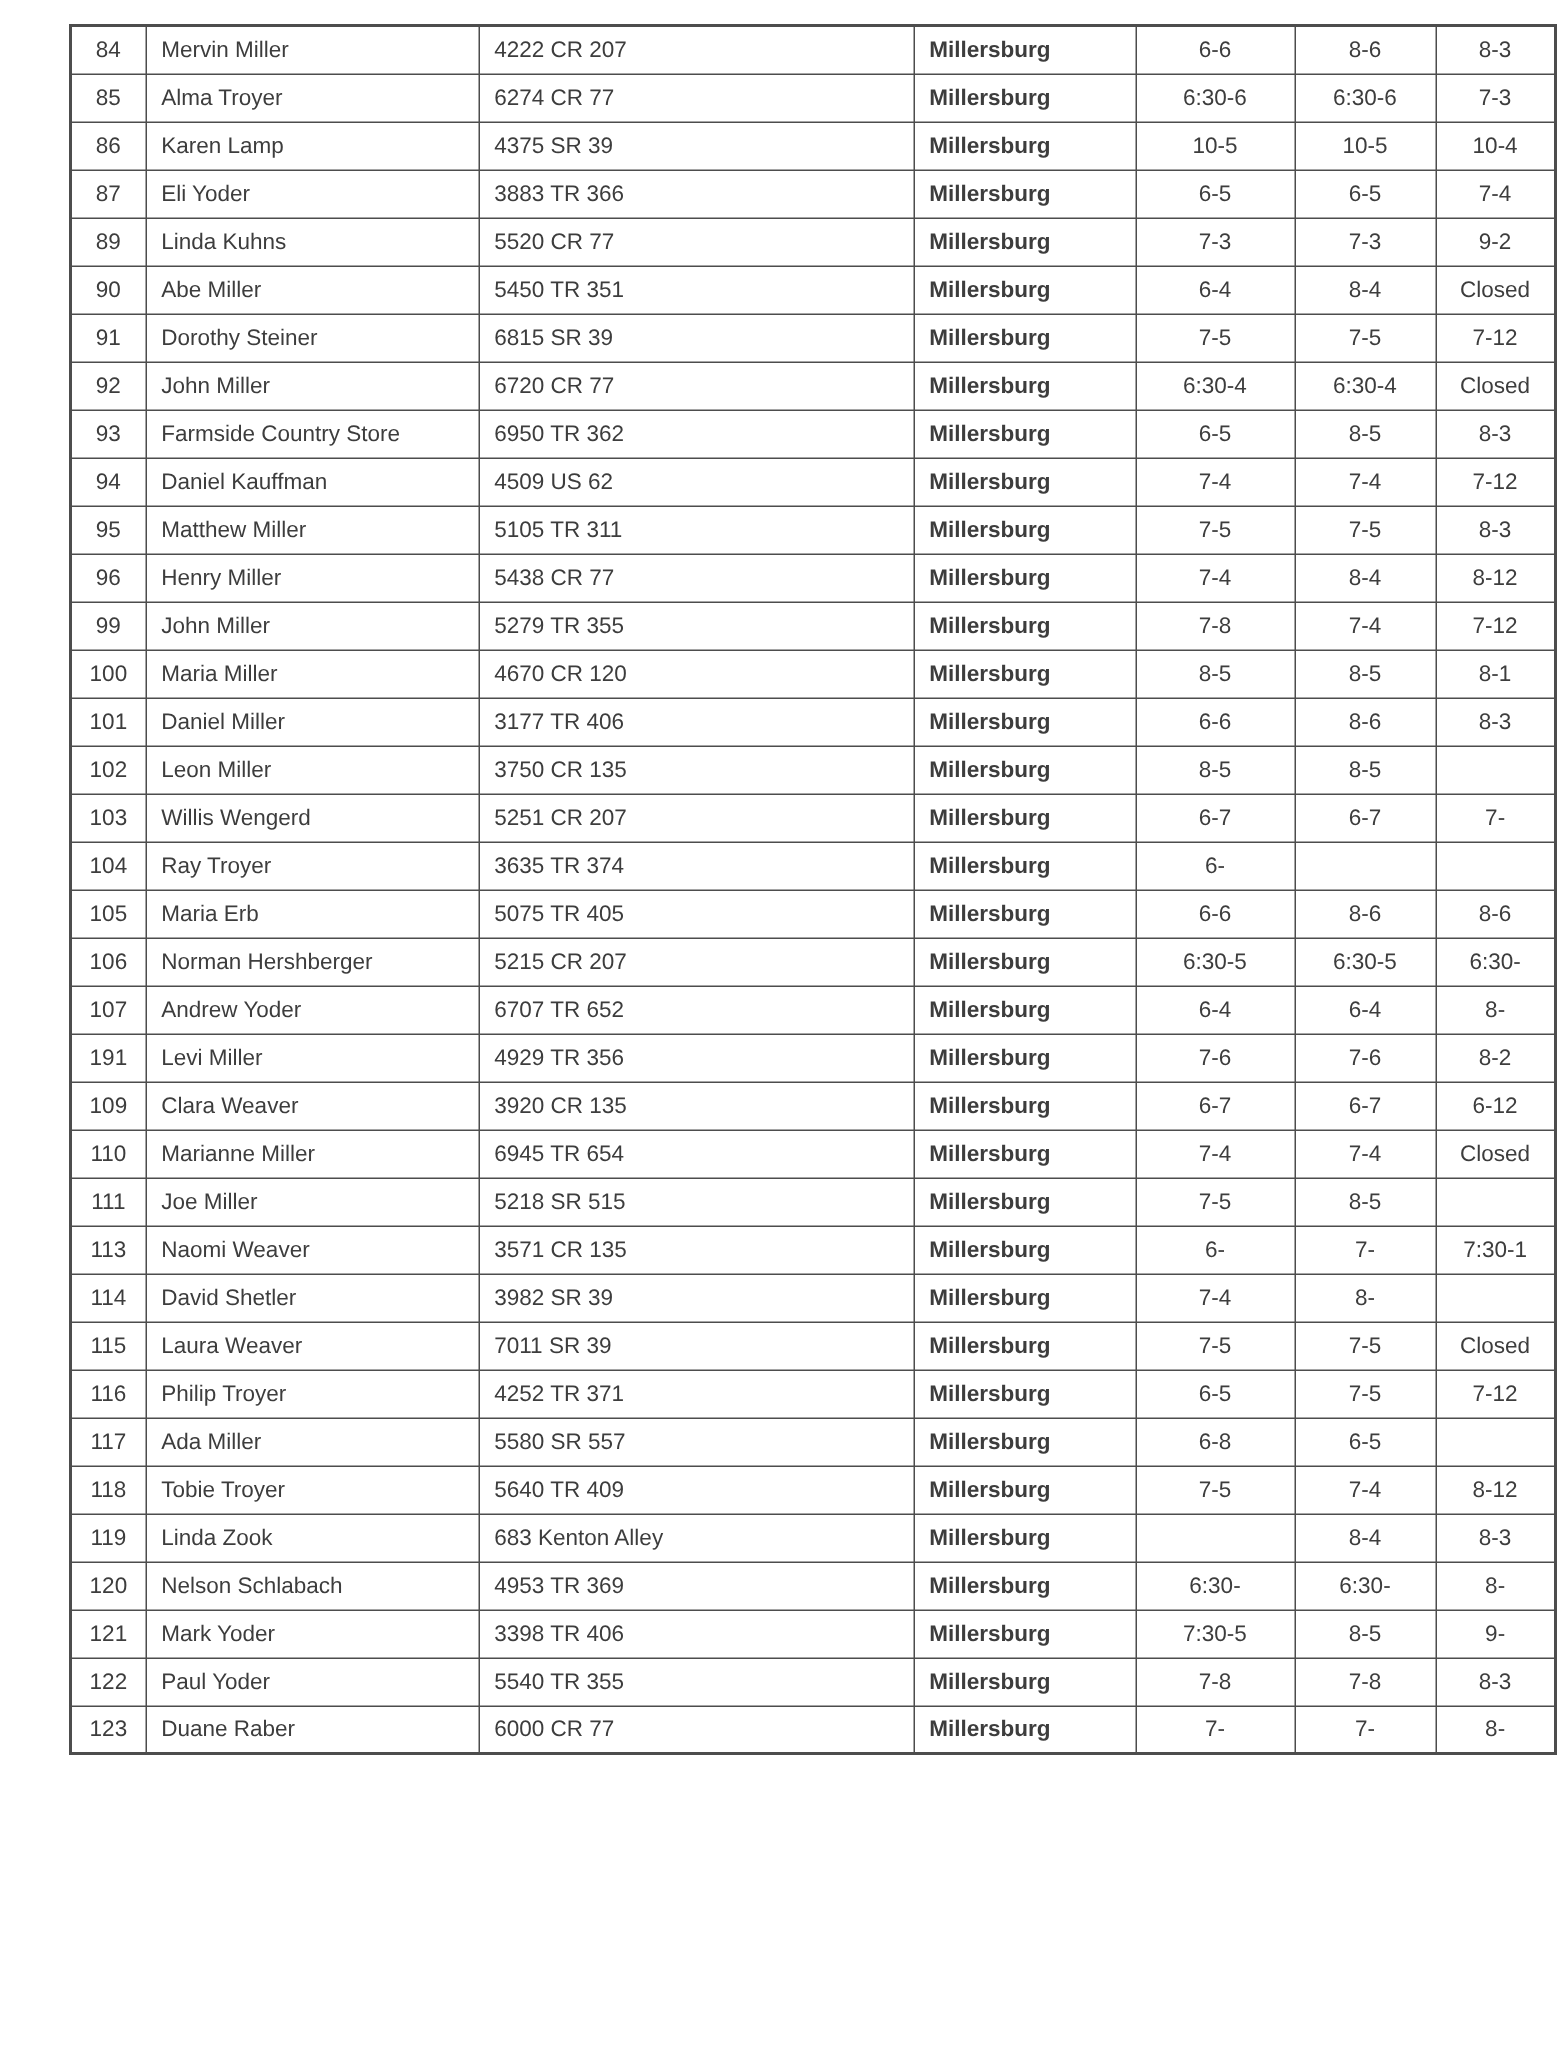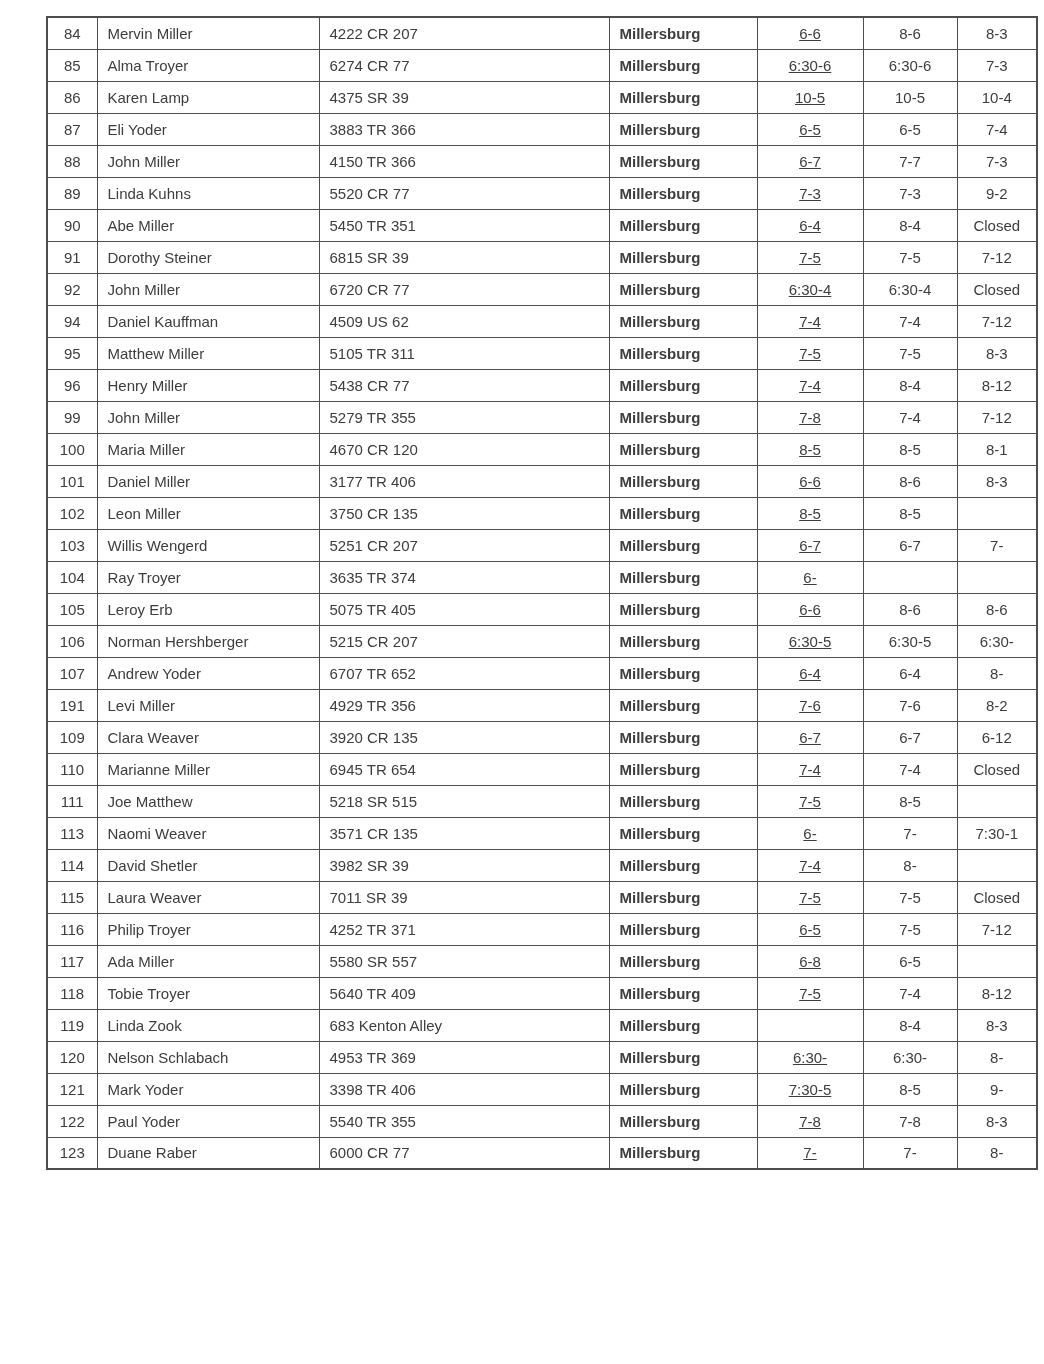--- a/index.html
+++ b/index.html
@@ -31,21 +31,21 @@
     vertical-align: middle;
     overflow: hidden;
     white-space: nowrap;
     box-sizing: border-box;
   }
   td.col-num    { width: 50px;  text-align: center; padding: 0 4px; }
   td.col-name   { width: 222px; text-align: left; }
   td.col-address{ width: 290px; text-align: left; }
   td.col-city   { width: 148px; text-align: left; font-weight: bold; }
   td.col-hours  { text-align: center; padding: 0 4px; }
-  td.col-h1 { width: 106px; text-decoration: underline; }
+  td.col-h1 { width: 106px; }
   td.col-h2 { width: 94px; }
   td.col-h3 { width: 80px; }
 </style>
 </head>
 <body>
 
 <div class="page">
   <table class="directory-table">
     <tbody>
         <tr>
@@ -78,29 +78,20 @@
         <tr>
           <td class="col-num">87</td>
           <td class="col-name">Eli Yoder</td>
           <td class="col-address">3883 TR 366</td>
           <td class="col-city">Millersburg</td>
           <td class="col-hours col-h1">6-5</td>
           <td class="col-hours col-h2">6-5</td>
           <td class="col-hours col-h3">7-4</td>
         </tr>
         <tr>
-          <td class="col-num">88</td>
-          <td class="col-name">John Miller</td>
-          <td class="col-address">4150 TR 366</td>
-          <td class="col-city">Millersburg</td>
-          <td class="col-hours col-h1">6-7</td>
-          <td class="col-hours col-h2">7-7</td>
-          <td class="col-hours col-h3">7-3</td>
-        </tr>
-        <tr>
           <td class="col-num">89</td>
           <td class="col-name">Linda Kuhns</td>
           <td class="col-address">5520 CR 77</td>
           <td class="col-city">Millersburg</td>
           <td class="col-hours col-h1">7-3</td>
           <td class="col-hours col-h2">7-3</td>
           <td class="col-hours col-h3">9-2</td>
         </tr>
         <tr>
           <td class="col-num">90</td>
@@ -123,20 +114,29 @@
         <tr>
           <td class="col-num">92</td>
           <td class="col-name">John Miller</td>
           <td class="col-address">6720 CR 77</td>
           <td class="col-city">Millersburg</td>
           <td class="col-hours col-h1">6:30-4</td>
           <td class="col-hours col-h2">6:30-4</td>
           <td class="col-hours col-h3">Closed</td>
         </tr>
         <tr>
+          <td class="col-num">93</td>
+          <td class="col-name">Farmside Country Store</td>
+          <td class="col-address">6950 TR 362</td>
+          <td class="col-city">Millersburg</td>
+          <td class="col-hours col-h1">6-5</td>
+          <td class="col-hours col-h2">8-5</td>
+          <td class="col-hours col-h3">8-3</td>
+        </tr>
+        <tr>
           <td class="col-num">94</td>
           <td class="col-name">Daniel Kauffman</td>
           <td class="col-address">4509 US 62</td>
           <td class="col-city">Millersburg</td>
           <td class="col-hours col-h1">7-4</td>
           <td class="col-hours col-h2">7-4</td>
           <td class="col-hours col-h3">7-12</td>
         </tr>
         <tr>
           <td class="col-num">95</td>
@@ -205,21 +205,21 @@
           <td class="col-num">104</td>
           <td class="col-name">Ray Troyer</td>
           <td class="col-address">3635 TR 374</td>
           <td class="col-city">Millersburg</td>
           <td class="col-hours col-h1">6-</td>
           <td class="col-hours col-h2"></td>
           <td class="col-hours col-h3"></td>
         </tr>
         <tr>
           <td class="col-num">105</td>
-          <td class="col-name">Leroy Erb</td>
+          <td class="col-name">Maria Erb</td>
           <td class="col-address">5075 TR 405</td>
           <td class="col-city">Millersburg</td>
           <td class="col-hours col-h1">6-6</td>
           <td class="col-hours col-h2">8-6</td>
           <td class="col-hours col-h3">8-6</td>
         </tr>
         <tr>
           <td class="col-num">106</td>
           <td class="col-name">Norman Hershberger</td>
           <td class="col-address">5215 CR 207</td>
@@ -259,21 +259,21 @@
           <td class="col-num">110</td>
           <td class="col-name">Marianne Miller</td>
           <td class="col-address">6945 TR 654</td>
           <td class="col-city">Millersburg</td>
           <td class="col-hours col-h1">7-4</td>
           <td class="col-hours col-h2">7-4</td>
           <td class="col-hours col-h3">Closed</td>
         </tr>
         <tr>
           <td class="col-num">111</td>
-          <td class="col-name">Joe Matthew</td>
+          <td class="col-name">Joe Miller</td>
           <td class="col-address">5218 SR 515</td>
           <td class="col-city">Millersburg</td>
           <td class="col-hours col-h1">7-5</td>
           <td class="col-hours col-h2">8-5</td>
           <td class="col-hours col-h3"></td>
         </tr>
         <tr>
           <td class="col-num">113</td>
           <td class="col-name">Naomi Weaver</td>
           <td class="col-address">3571 CR 135</td>

